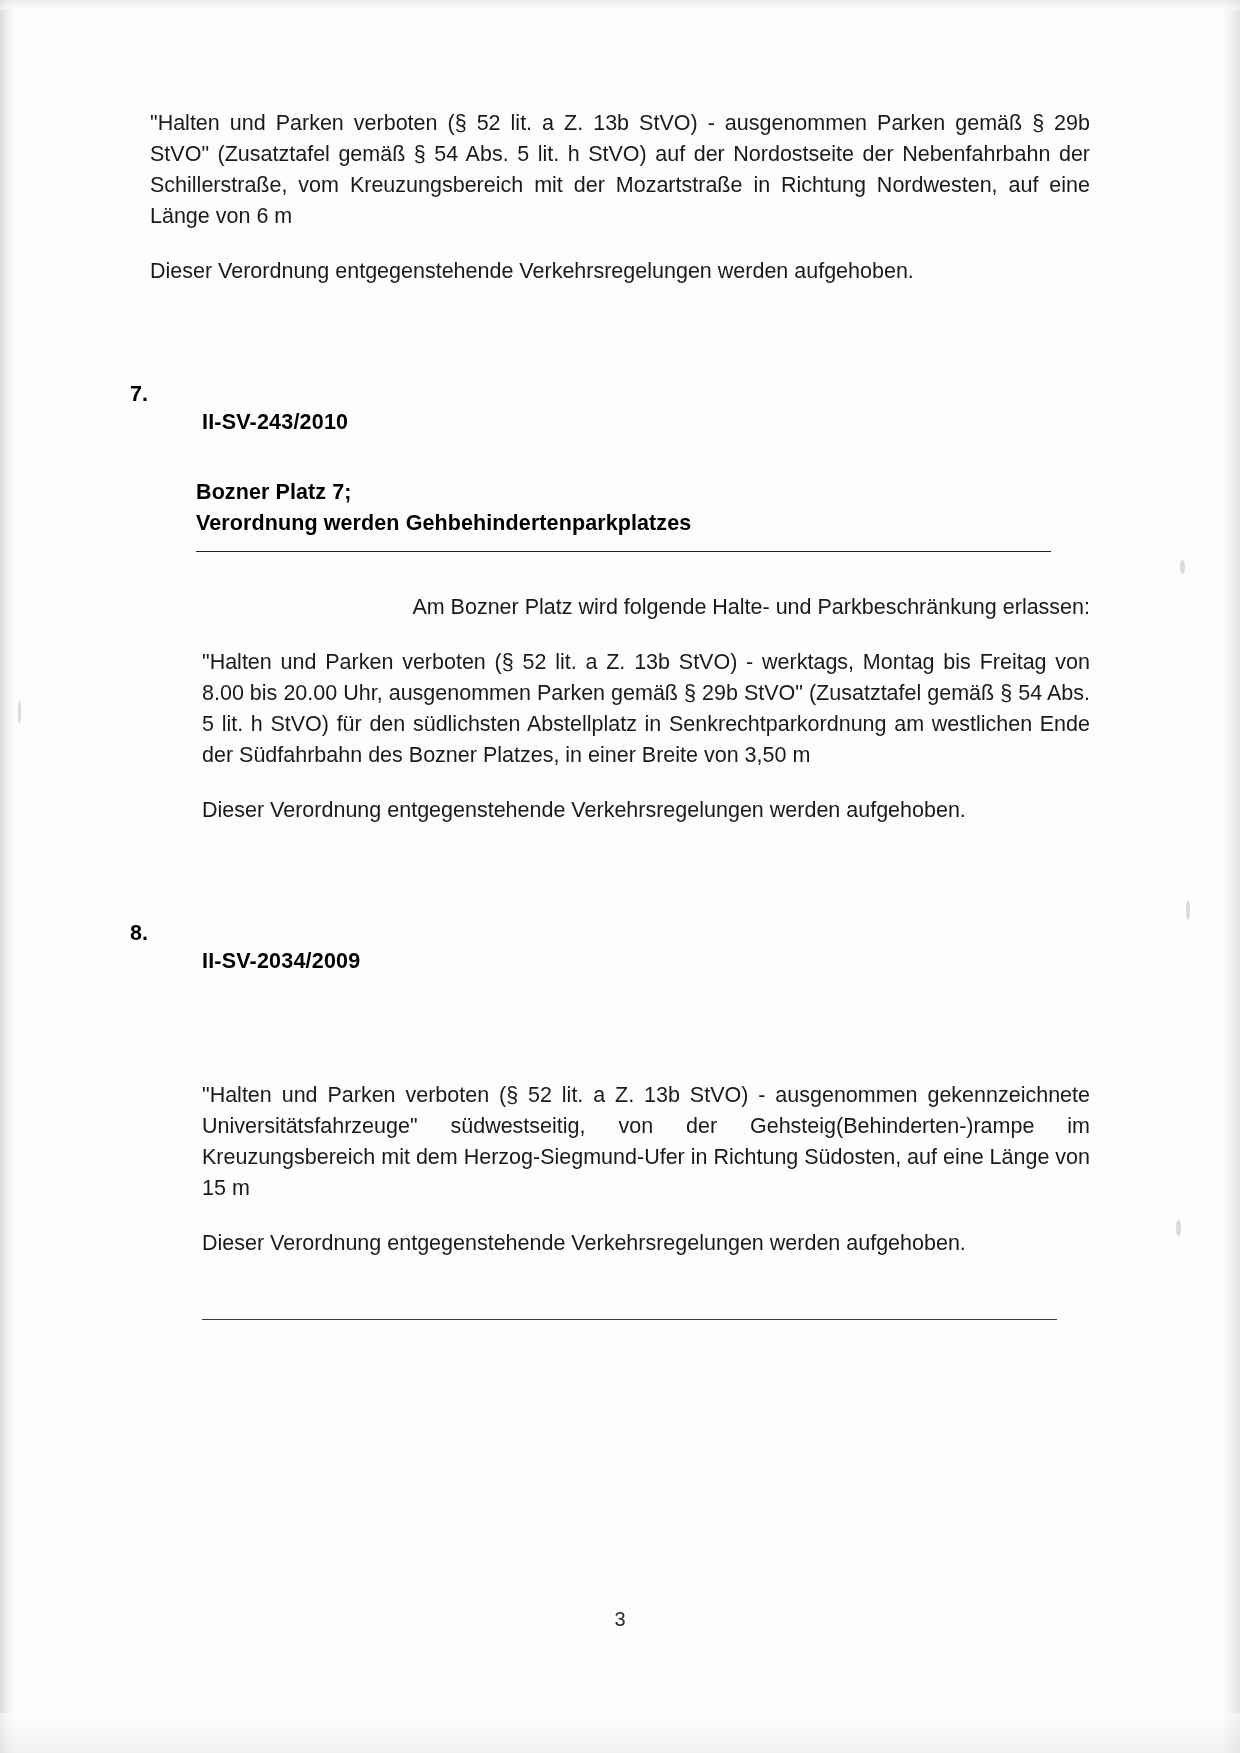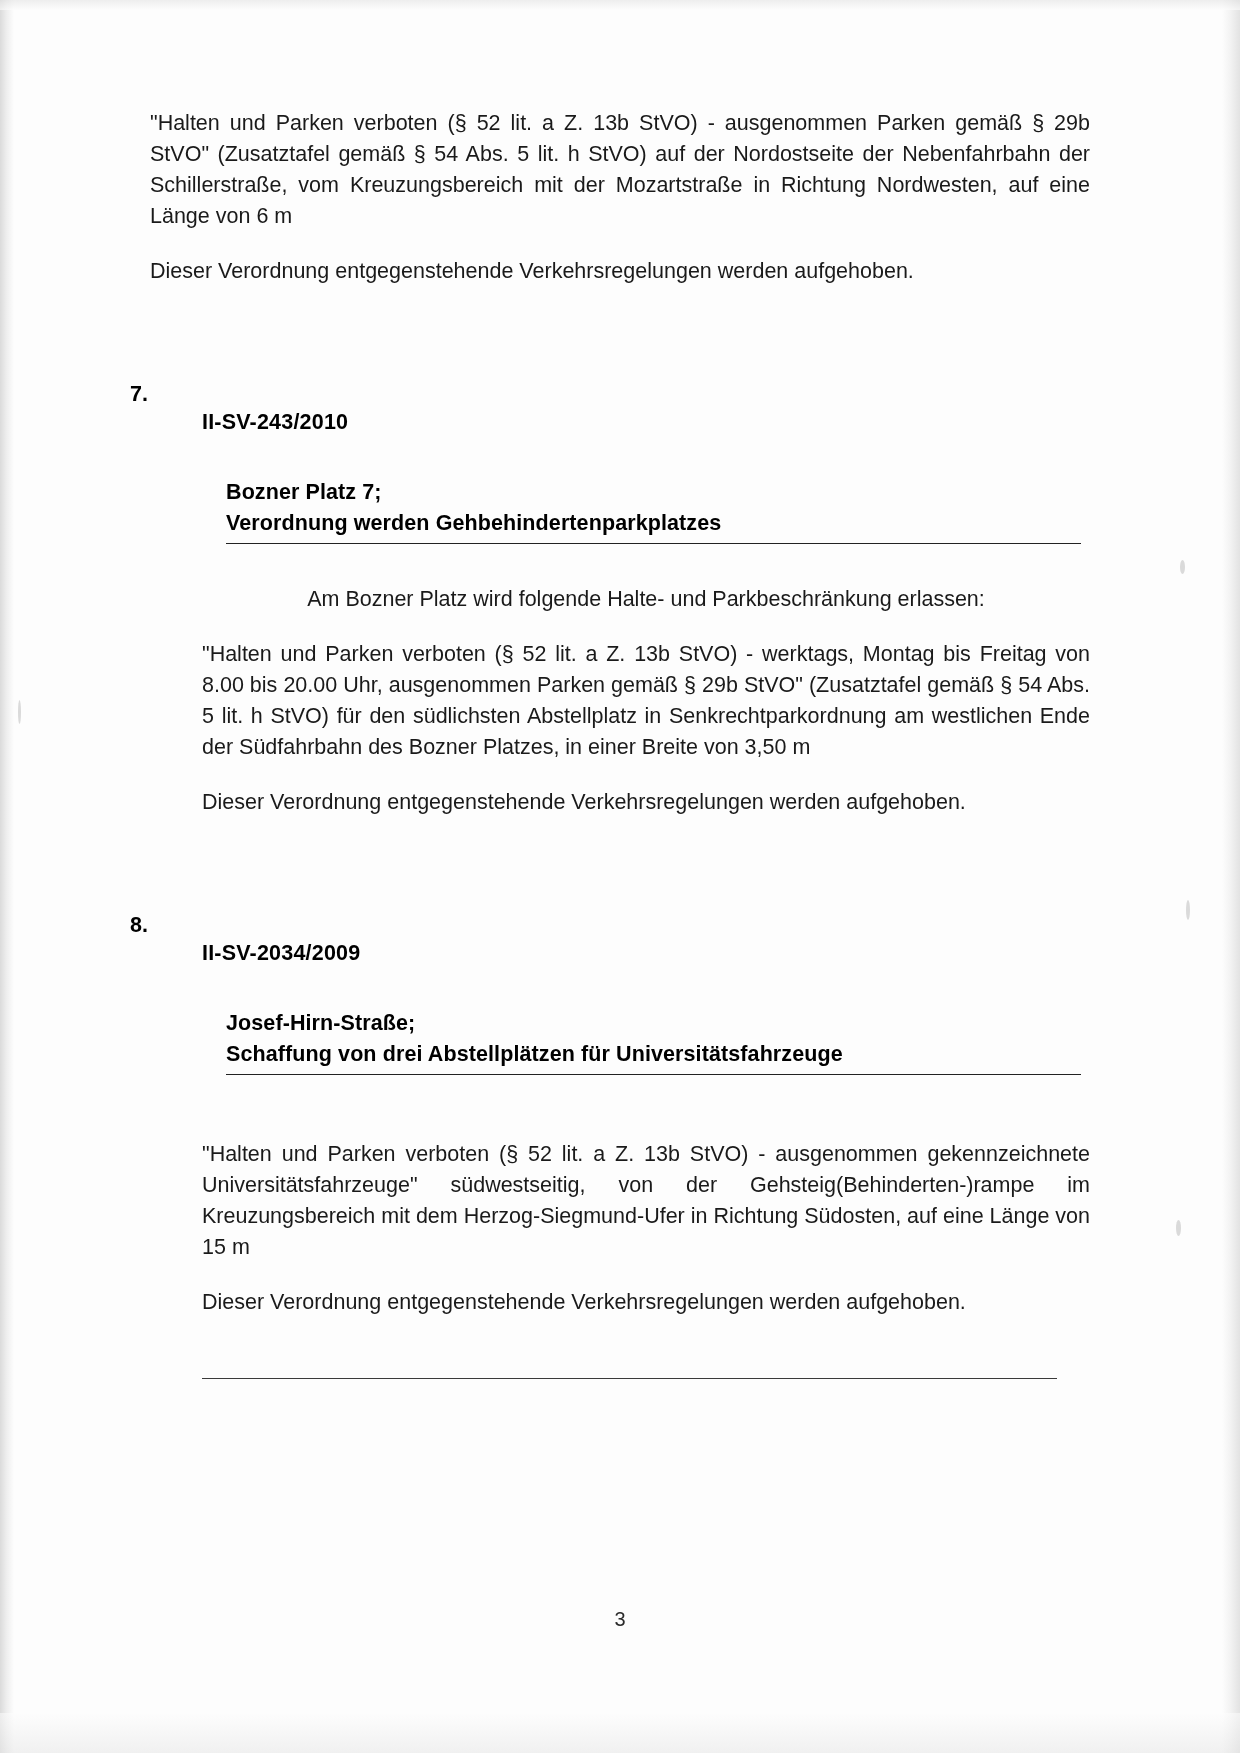--- a/index.html
+++ b/index.html
@@ -63,21 +63,21 @@
     width: 940px;
   }
   .para {
     font-size: 21.5px;
     line-height: 31px;
     text-align: justify;
     margin: 0;
     color: #1a1a1a;
   }
   .para.nojust {
-    text-align: center;
+    text-align: right;
   }
   .indent {
     margin-left: 52px;
   }
   .block-gap-sm { height: 24px; }
   .block-gap-md { height: 40px; }
   .block-gap-xl { height: 92px; }
 
   .item-head {
     display: flex;
@@ -91,23 +91,23 @@
     width: 72px;
     flex: 0 0 72px;
     font-weight: bold;
   }
   .item-ref {
     font-weight: bold;
     letter-spacing: 0.2px;
     margin-top: 28px;
   }
   .title-block {
-    margin-left: 76px;
+    margin-left: 46px;
     border-bottom: 1.5px solid #222;
-    padding-bottom: 4px;
+    padding-bottom: 12px;
     width: 855px;
   }
   .title-line {
     font-weight: bold;
     font-size: 21.5px;
     line-height: 31px;
     letter-spacing: 0.1px;
   }
   .rule {
     margin-left: 52px;
@@ -182,24 +182,20 @@
 
     <div class="block-gap-xl"></div>
 
     <div class="item-head">
       <span class="item-num">8.</span>
       <span class="item-ref">II-SV-2034/2009</span>
     </div>
 
     <div class="block-gap-md"></div>
 
-    <div class="title-block">
-      <div class="title-line">Josef-Hirn-Straße;</div>
-      <div class="title-line">Schaffung von drei Abstellplätzen für Universitätsfahrzeuge</div>
-    </div>
 
     <div class="block-gap-md"></div>
 
 
     <div class="block-gap-sm"></div>
 
     <p class="para indent">"Halten und Parken verboten (§ 52 lit. a Z. 13b StVO) - ausgenommen gekennzeichnete Universitätsfahrzeuge" südwestseitig, von der Gehsteig(Behinderten-)rampe im Kreuzungsbereich mit dem Herzog-Siegmund-Ufer in Richtung Südosten, auf eine Länge von 15 m</p>
 
     <div class="block-gap-sm"></div>
 

